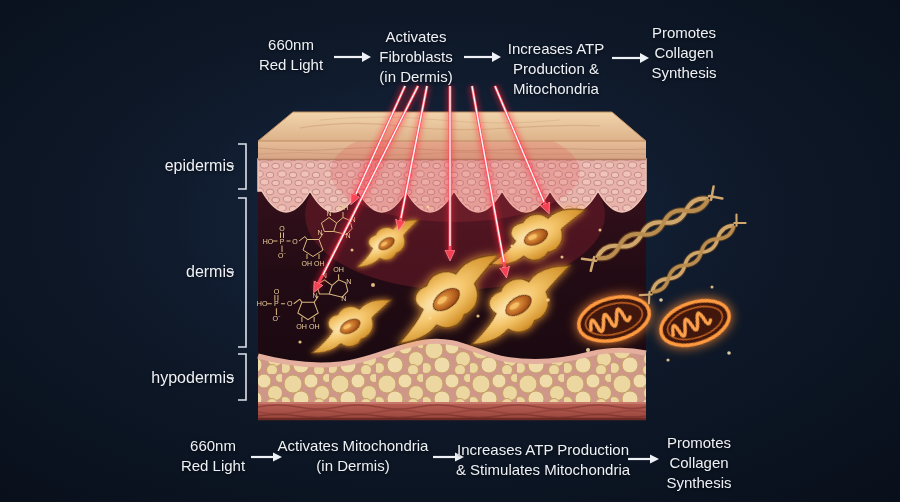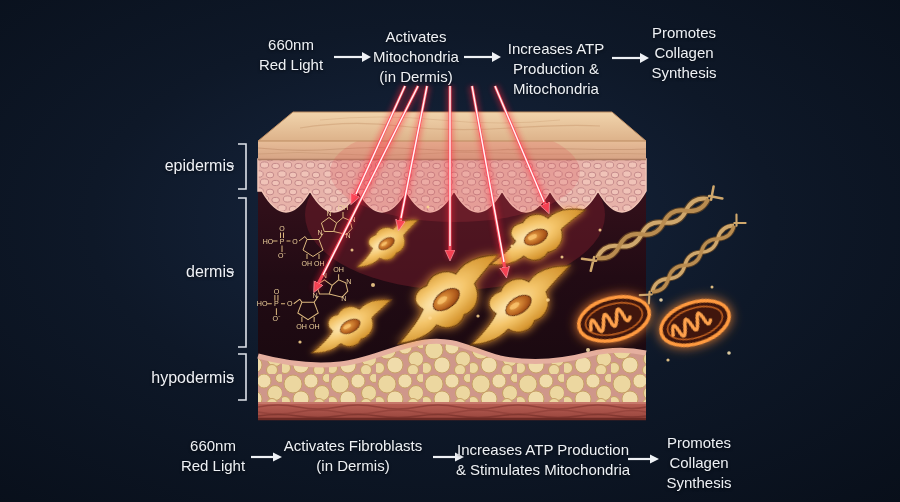--- a/index.html
+++ b/index.html
@@ -25,21 +25,21 @@
 </head>
 <body>
 
 <div class="flow-step" style="left:291px;top:55px">660nm
 Red Light</div>
 <svg class="flow-arrow" style="left:332px;top:50px" width="40" height="14">
     <line x1="2" y1="7" x2="30" y2="7" stroke="#eef1f5" stroke-width="2.2"></line>
     <path d="M30,2 L39,7 L30,12 Z" fill="#eef1f5"></path>
   </svg>
 <div class="flow-step" style="left:416px;top:57px">Activates
-Mitochondria
+Fibroblasts
 (in Dermis)</div>
 <svg class="flow-arrow" style="left:462px;top:50px" width="40" height="14">
     <line x1="2" y1="7" x2="30" y2="7" stroke="#eef1f5" stroke-width="2.2"></line>
     <path d="M30,2 L39,7 L30,12 Z" fill="#eef1f5"></path>
   </svg>
 <div class="flow-step" style="left:556px;top:69px">Increases ATP
 Production &amp;
 Mitochondria</div>
 <svg class="flow-arrow" style="left:610px;top:51px" width="40" height="14">
     <line x1="2" y1="7" x2="30" y2="7" stroke="#eef1f5" stroke-width="2.2"></line>
@@ -304,21 +304,21 @@
     <path d="M238,354 H246 V400 H238 M228,378 H234"></path>
   </g>
 </svg>
 
 <div class="flow-step" style="left:213px;top:456px">660nm
 Red Light</div>
 <svg class="flow-arrow" style="left:249px;top:450px" width="34" height="14">
     <line x1="2" y1="7" x2="24" y2="7" stroke="#eef1f5" stroke-width="2.2"></line>
     <path d="M24,2.5 L33,7 L24,11.5 Z" fill="#eef1f5"></path>
   </svg>
-<div class="flow-step" style="left:353px;top:456px">Activates Fibroblasts
+<div class="flow-step" style="left:353px;top:456px">Activates Mitochondria
 (in Dermis)</div>
 <svg class="flow-arrow" style="left:431px;top:450px" width="34" height="14">
     <line x1="2" y1="7" x2="24" y2="7" stroke="#eef1f5" stroke-width="2.2"></line>
     <path d="M24,2.5 L33,7 L24,11.5 Z" fill="#eef1f5"></path>
   </svg>
 <div class="flow-step" style="left:543px;top:460px">Increases ATP Production
 &amp; Stimulates Mitochondria</div>
 <svg class="flow-arrow" style="left:626px;top:452px" width="34" height="14">
     <line x1="2" y1="7" x2="24" y2="7" stroke="#eef1f5" stroke-width="2.2"></line>
     <path d="M24,2.5 L33,7 L24,11.5 Z" fill="#eef1f5"></path>

